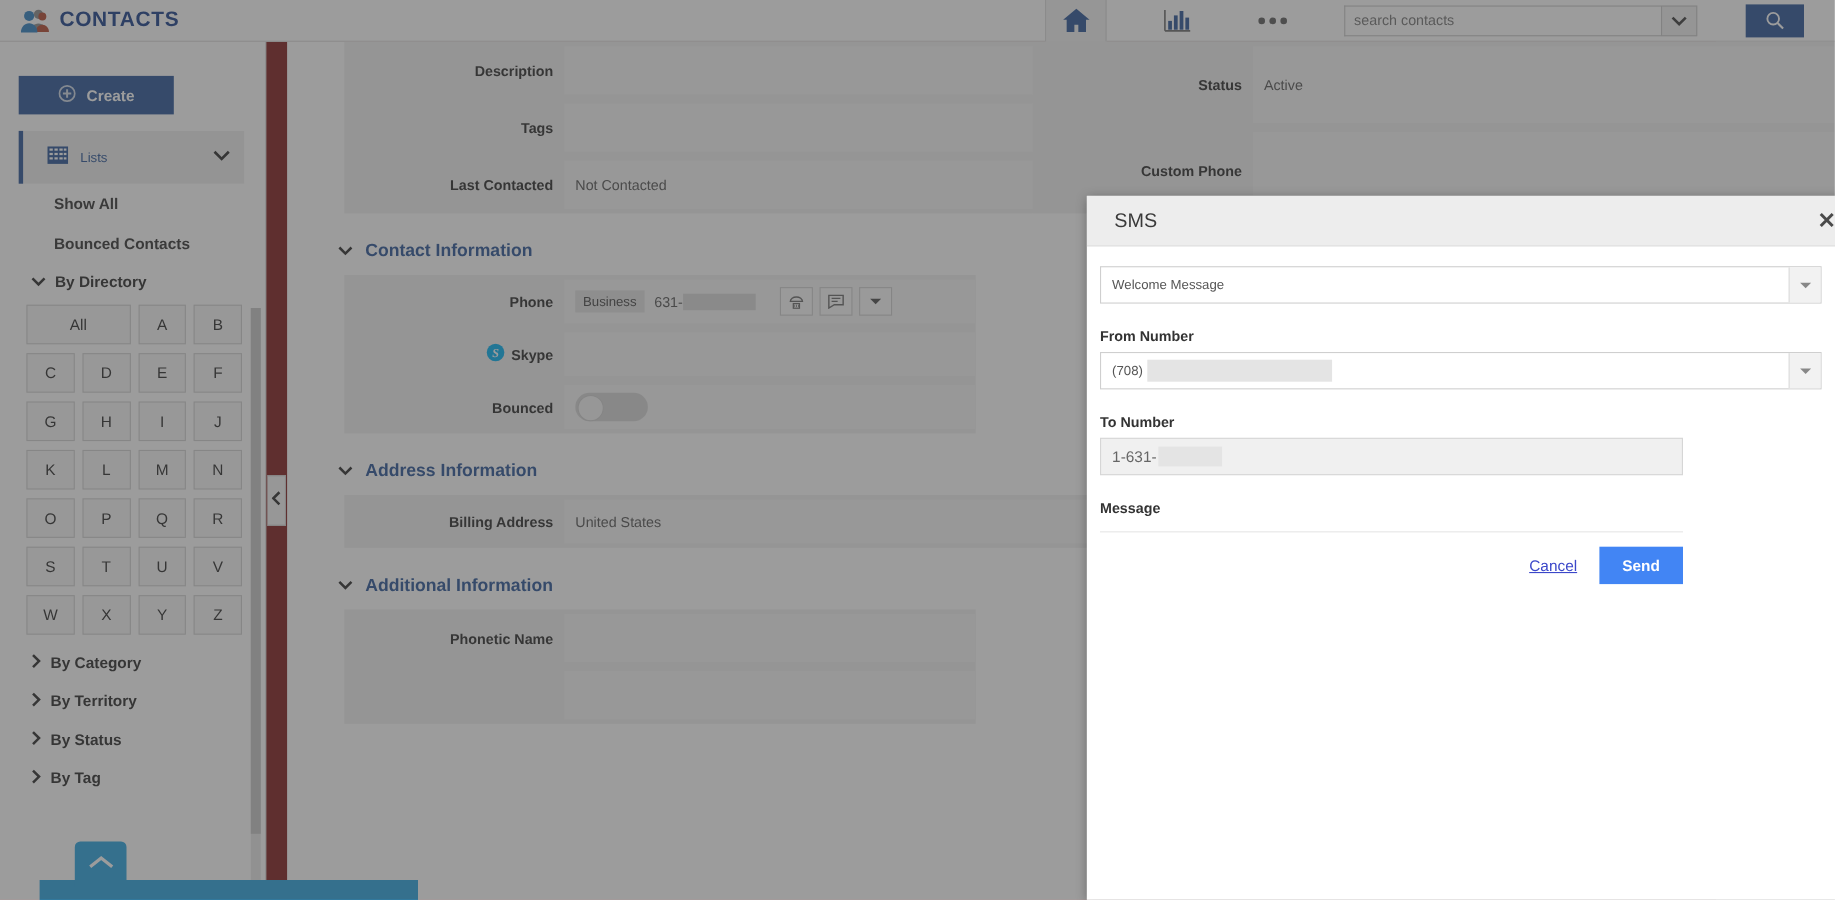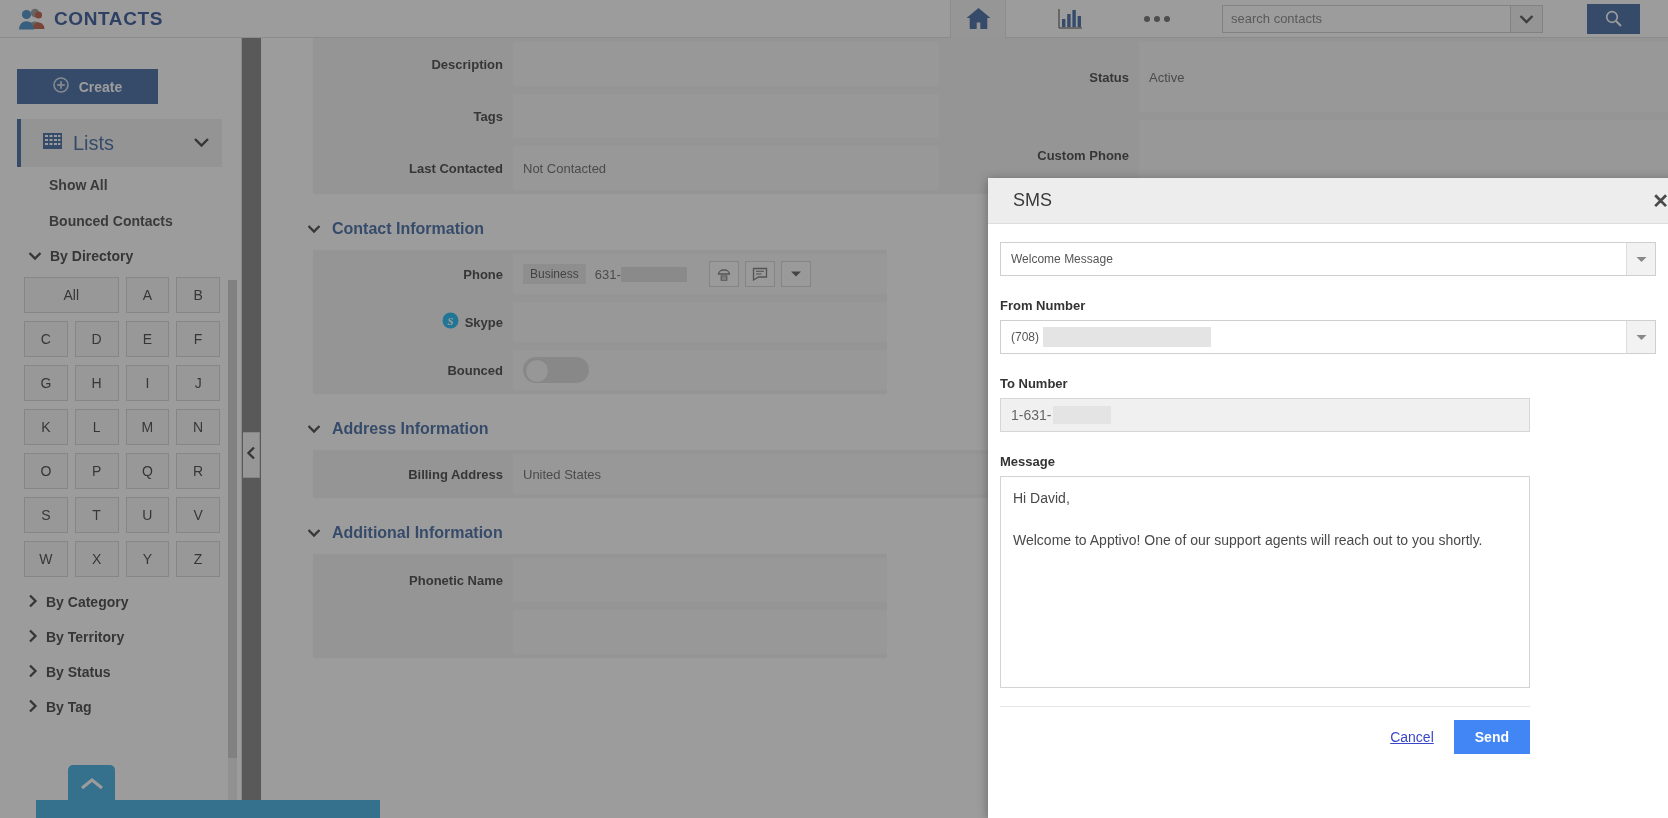--- a/index.html
+++ b/index.html
@@ -9,21 +9,21 @@
     width: 1668px; height: 818px;
     overflow: hidden;
     font-family: "Liberation Sans", sans-serif;
     background: #ffffff;
   }
 
   
   #app-root {
     position: absolute; inset: 0;
     width: 1560px; height: 818px;
-    background: #737373;
+    background: #7f1d1d;
   }
 
   
   .topbar {
     position: absolute; left: 0; top: 0; width: 1668px; height: 38px;
     background: #ffffff;
     border-bottom: 1px solid #dcdcdc;
     display: flex; align-items: center;
   }
   .brand {
@@ -75,21 +75,21 @@
     color: #fff; font-size: 14px; font-weight: bold;
     display: flex; align-items: center; justify-content: center; gap: 10px;
     cursor: pointer; border: none;
     font-family: "Liberation Sans", sans-serif;
   }
   .lists-head {
     position: absolute; left: 17px; top: 81px; width: 205px; height: 48px;
     background: #efefef; border-left: 4px solid #2a5597;
     display: flex; align-items: center; padding-left: 22px; cursor: pointer;
   }
-  .lists-head .lbl { color:#2a5597; font-size: 20px; margin-left: 11px; }
+  .lists-head .lbl { color:#2a5597; font-size: 12px; margin-left: 11px; }
   .lists-head .chev { position:absolute; right: 12px; top: 15px; }
   .side-scroll {
     position: absolute; left: 0; top: 129px; width: 242px; height: 690px;
     overflow: hidden;
   }
   .side-link {
     font-size: 14px; font-weight: bold; color: #333;
     padding: 10px 0 10px 49px; cursor: pointer;
   }
   .side-group {
@@ -576,23 +576,20 @@
       </div>
     </div>
 
     <div class="m-label" style="margin-top:22px">To Number</div>
     <div class="ro-input">
       <span>1-631-</span>
       <span class="blur-box" style="width:58px;height:18px;margin-left:2px"></span>
     </div>
 
     <div class="m-label" style="margin-top:22px">Message</div>
-    <textarea class="msg-area" style="">Hi David,
-
-Welcome to Apptivo! One of our support agents will reach out to you shortly.</textarea>
 
     <div class="modal-footer">
       <span class="link-cancel">Cancel</span>
       <button class="btn-send">Send</button>
     </div>
   </div>
 
 </div>
 
 </body></html>

